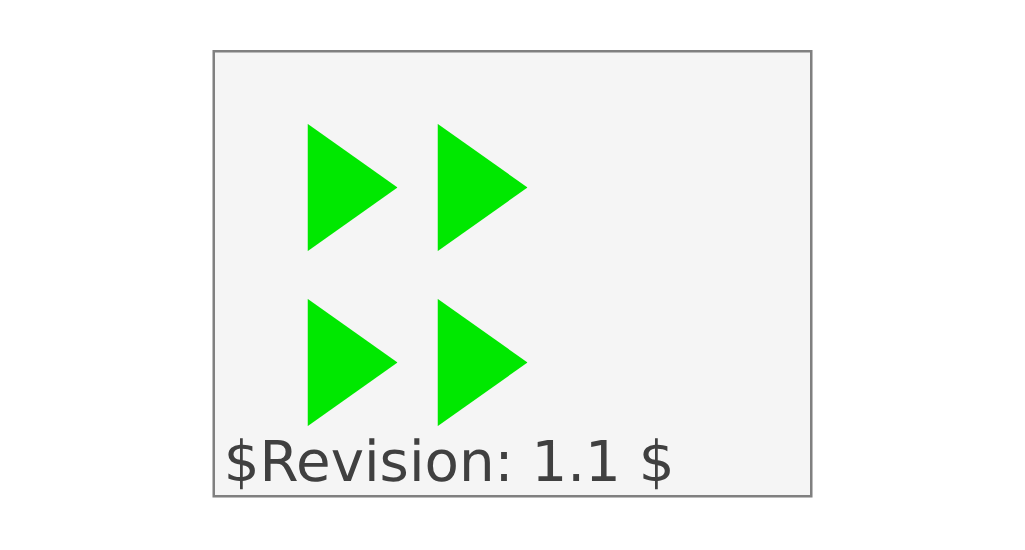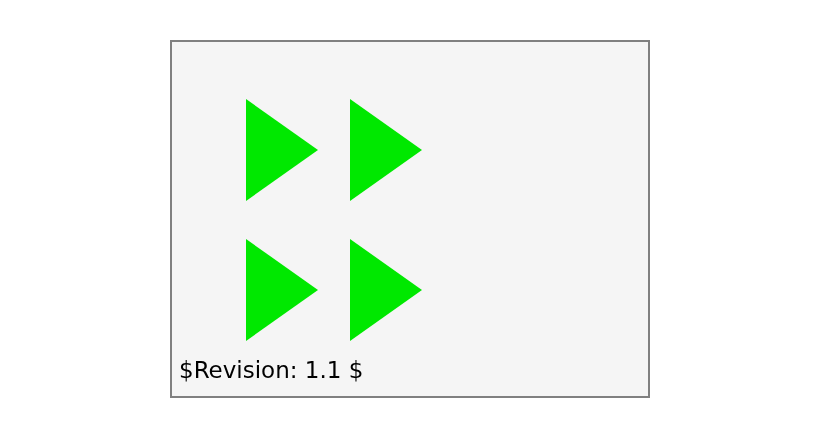--- a/index.html
+++ b/index.html
@@ -118,17 +118,17 @@
         <div class="triangle-marker col-right">
           <svg viewBox="0 0 72 102" xmlns="http://www.w3.org/2000/svg">
             <polygon points="0,0 72,51 0,102" fill="#00e800"></polygon>
           </svg>
         </div>
 
       </div>
 
     </div>
 
-    <div id="revision-caption" style="color: #000000; font-size: 23px;">$Revision: 1.1 $</div>
+    <div id="revision-caption" style="color: #404040; font-size: 45px;">$Revision: 1.1 $</div>
 
   </div>
 
 </div>
 
 </body></html>

